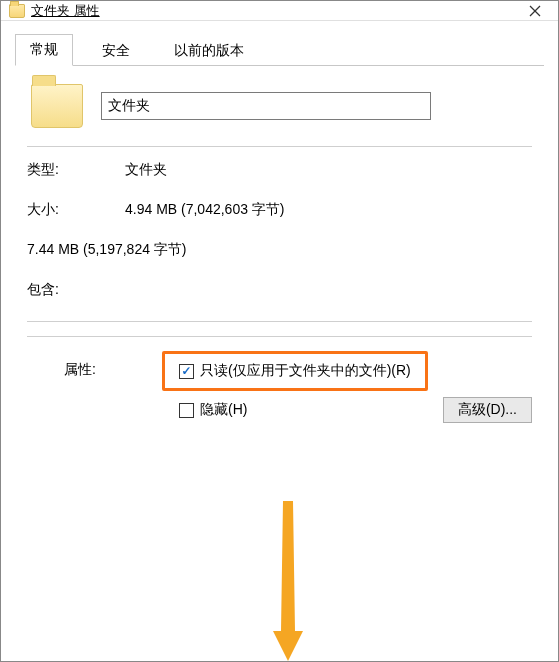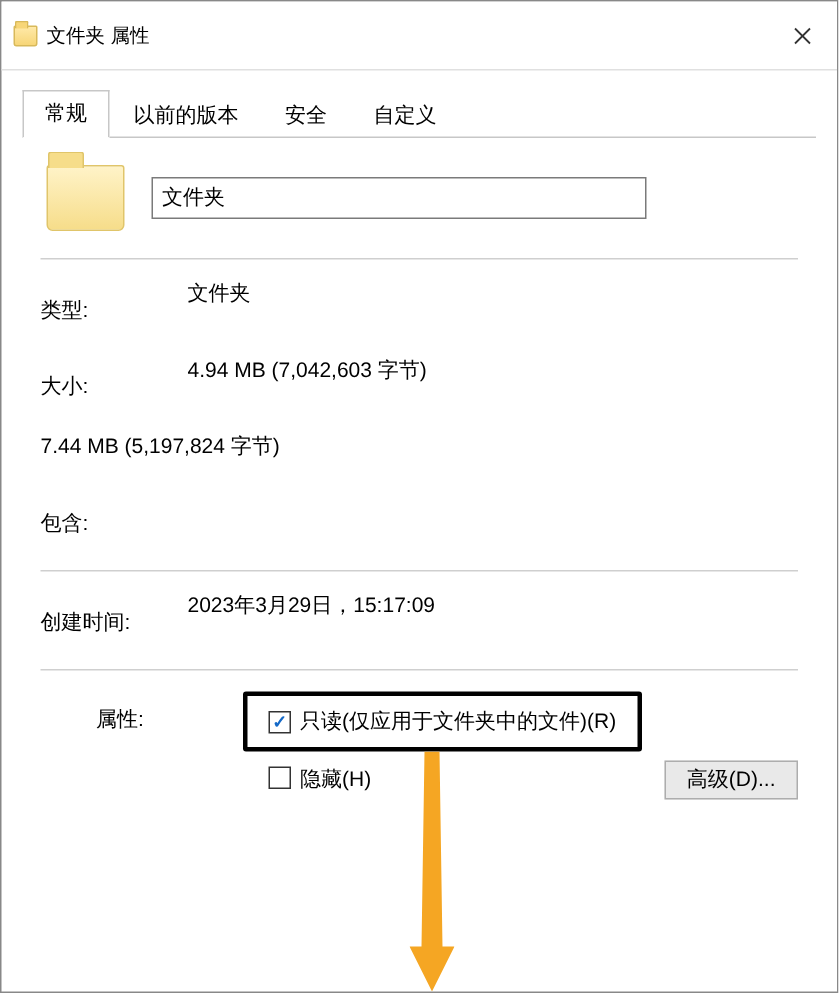--- a/index.html
+++ b/index.html
@@ -11,26 +11,27 @@
     color: #000;
   }
   .window {
     width: 559px; height: 662px;
     border: 1px solid #888;
     background: #fff;
     position: relative;
     overflow: hidden;
   }
   .titlebar {
-    height: 46px;
+    height: 20px;
     background: #fff;
     border-bottom: 1px solid #e0e0e0;
     display: flex;
     align-items: center;
     padding-left: 8px;
+    text-decoration: underline;
   }
   .titlebar .folder-ico-sm {
     width: 16px; height: 14px;
     background: linear-gradient(#ffe9a8,#f7d678);
     border: 1px solid #d8b95a;
     border-radius: 1px 1px 2px 2px;
     margin-right: 6px;
     position: relative;
   }
   .titlebar .folder-ico-sm::before {
@@ -64,21 +65,21 @@
     display: flex;
     align-items: flex-end;
     border-bottom: 1px solid #c7c7c7;
     position: relative;
   }
   .tab {
     padding: 6px 14px 6px 14px;
     font-size: 14px;
     border: 1px solid transparent;
     border-bottom: none;
-    margin-right: 1px;
+    margin-right: 14px;
     cursor: pointer;
     position: relative;
     top: 1px;
     background: transparent;
   }
   .tab.active {
     border-color: #c7c7c7;
     background: #fff;
     border-bottom: 1px solid #fff;
   }
@@ -128,42 +129,41 @@
   }
 
   .prop-row {
     display: flex;
     margin-bottom: 22px;
     font-size: 14px;
   }
   .prop-label {
     width: 98px;
     flex: 0 0 98px;
-    margin-top: 11px;
   }
   .prop-value {
     flex: 1;
   }
 
   .attr-section {
     display: flex;
     font-size: 14px;
     margin-left: 37px;
   }
   .attr-label {
     width: 98px;
     flex: 0 0 98px;
     padding-top: 10px;
   }
   .attr-body {
     flex: 1;
     position: relative;
   }
   .highlight-box {
-    border: 3px solid #000000;
+    border: 3px solid #f97316;
     border-radius: 2px;
     padding: 8px 14px;
     display: inline-flex;
     align-items: center;
     gap: 6px;
   }
   .chk {
     width: 15px; height: 15px;
     border: 1px solid #333;
     display: inline-flex;
@@ -172,21 +172,21 @@
   }
   .chk.checked::after {
     content: "✓";
     color: #1569c7;
     font-size: 12px;
     line-height: 1;
     font-weight: bold;
   }
   .hidden-row {
     display: flex;
-    align-items: flex-start;
+    align-items: center;
     gap: 6px;
     margin-top: 10px;
     margin-left: 17px;
   }
   .adv-btn {
     position: absolute;
     right: 0;
     top: 46px;
     height: 26px;
     padding: 0 14px;
@@ -219,23 +219,22 @@
           <line x1="1" y1="1" x2="11" y2="11" stroke-width="1.2"></line>
           <line x1="11" y1="1" x2="1" y2="11" stroke-width="1.2"></line>
         </svg>
     </div>
   </div>
 
   <div class="client">
 
     <div class="tabs">
       <div class="tab active">常规</div>
+      <div class="tab">安全</div>
       <div class="tab">以前的版本</div>
-      <div class="tab">安全</div>
-      <div class="tab">自定义</div>
     </div>
 
     <div class="panel">
 
       <div class="header-row">
         <div class="folder-ico-lg"></div>
         <input class="name-input" type="text" value="文件夹" style="">
       </div>
 
       <hr class="sep">
@@ -250,24 +249,20 @@
       </div>
       <div class="prop-row">
         <div class="prop-value">7.44 MB (5,197,824 字节)</div>
       </div>
       <div class="prop-row">
         <div class="prop-label">包含:</div>
       </div>
 
       <hr class="sep">
 
-      <div class="prop-row">
-        <div class="prop-label">创建时间:</div>
-        <div class="prop-value">2023年3月29日，15:17:09</div>
-      </div>
 
       <hr class="sep">
 
       <div class="attr-section">
         <div class="attr-label">属性:</div>
         <div class="attr-body">
           <div class="highlight-box">
             <span class="chk checked"></span>
             <span>只读(仅应用于文件夹中的文件)(R)</span>
           </div>

